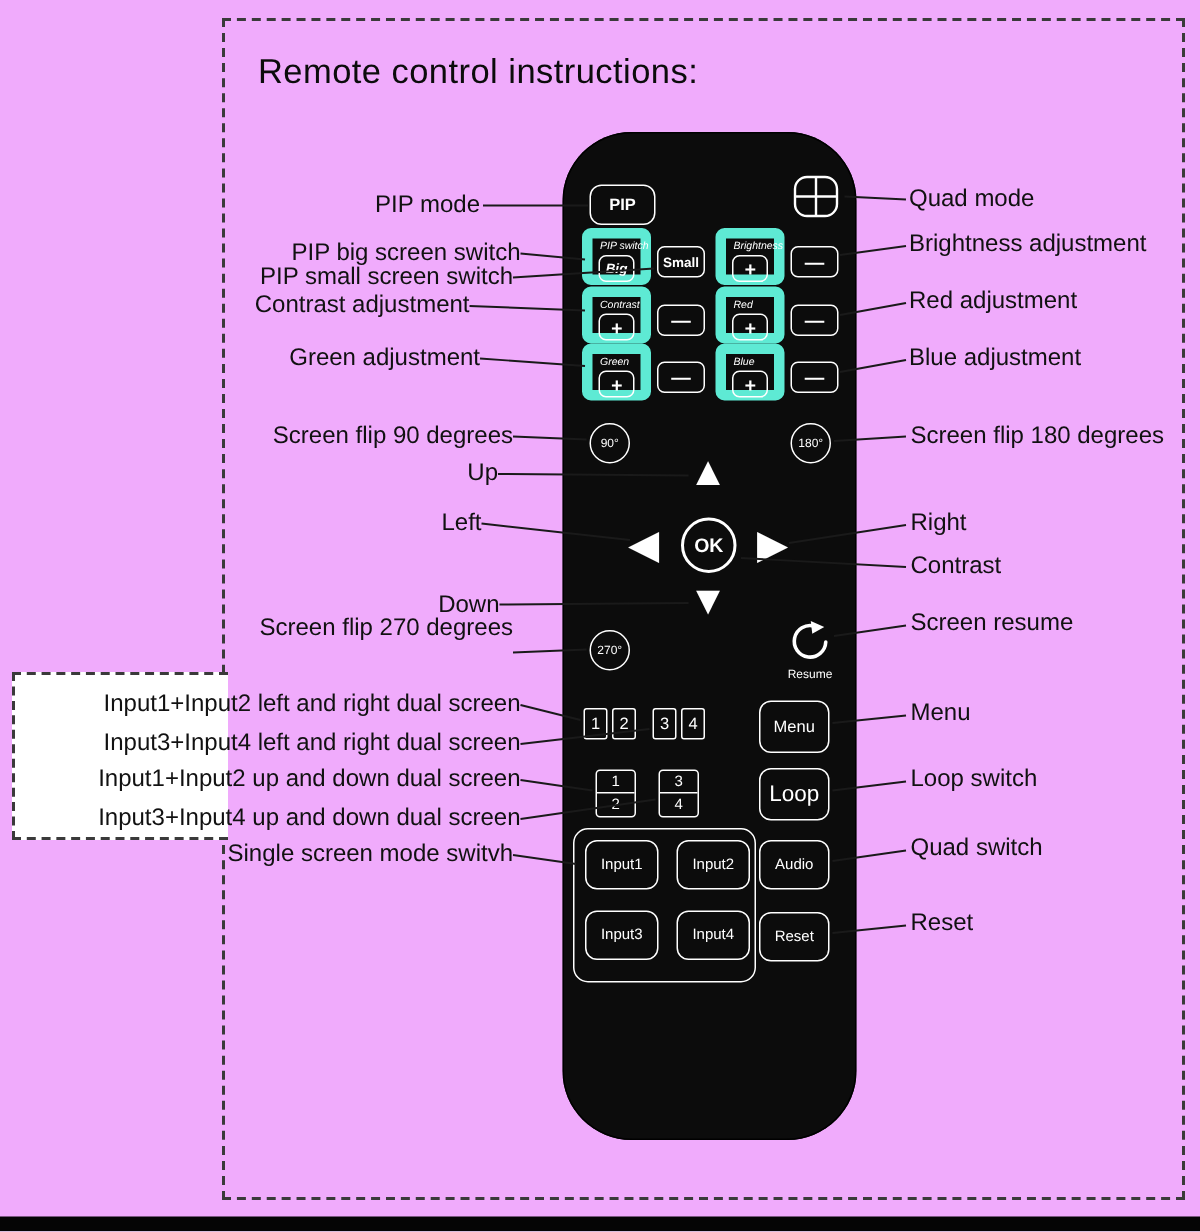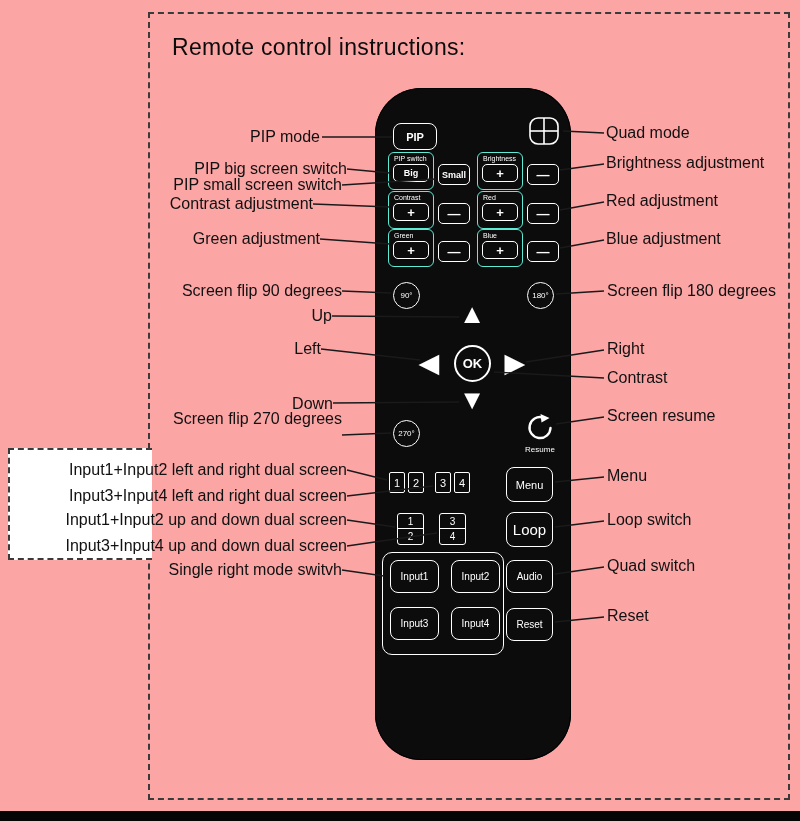--- a/index.html
+++ b/index.html
@@ -1,18 +1,18 @@
 <!DOCTYPE html>
 <html><head>
 <meta charset="utf-8">
 <style>
   html,body { margin:0; padding:0; background:#fff; }
   .page {
     position:relative; width:800px; height:821px; overflow:hidden;
-    font-family:"Liberation Sans", sans-serif; color:#111; background:#fca5a5;
+    font-family:"Liberation Sans", sans-serif; color:#111; background:#f0abfc;
   }
   .main-frame {
     position:absolute; left:148px; top:12px; width:642px; height:788px;
     border:2px dashed #3a3a3a; box-sizing:border-box;
   }
   .notch-frame {
     position:absolute; left:8px; top:448px; width:144px; height:112px;
     border:2px dashed #3a3a3a; border-right:none; background:#fff; box-sizing:border-box;
   }
   .title {
@@ -27,21 +27,21 @@
     position:absolute; left:375px; top:88px; width:196px; height:672px;
     background:#0c0c0c; border-radius:46px;
     box-shadow:0 0 0 1px #000 inset;
   }
   .remote * { box-sizing:border-box; }
   .btn {
     position:absolute; border:1.5px solid #fff; border-radius:8px; color:#fff;
     display:flex; align-items:center; justify-content:center; background:#0c0c0c;
   }
   .group {
-    position:absolute; border:1px solid #5eead4; border-radius:6px; padding:1px 4px;
+    position:absolute; border:7px solid #5eead4; border-radius:6px; padding:1px 4px;font-style:italic;
   }
   .group-label { font-size:7px; line-height:9px; color:#fff; padding-left:1px; white-space:nowrap; }
   .inner-btn {
     border:1px solid #fff; border-radius:5px; color:#fff; height:18px; margin-top:1px;
     display:flex; align-items:center; justify-content:center;
   }
   .solo {
     position:absolute; border:1px solid #fff; border-radius:5px; color:#fff;
     display:flex; align-items:center; justify-content:center;
   }
@@ -176,21 +176,21 @@
   <div class="label l" style="right:480px;top:229px;text-align:right;">Green adjustment</div>
   <div class="label l" style="right:458px;top:281px;">Screen flip 90 degrees</div>
   <div class="label l" style="right:468px;top:306px;">Up</div>
   <div class="label l" style="right:479px;top:339px;">Left</div>
   <div class="label l" style="right:467px;top:394px;">Down</div>
   <div class="label l" style="right:458px;top:409px;">Screen flip 270 degrees</div>
   <div class="label l" style="right:453px;top:460px;">Input1+Input2 left and right dual screen</div>
   <div class="label l" style="right:453px;top:486px;">Input3+Input4 left and right dual screen</div>
   <div class="label l" style="right:453px;top:510px;">Input1+Input2 up and down dual screen</div>
   <div class="label l" style="right:453px;top:536px;">Input3+Input4 up and down dual screen</div>
-  <div class="label l" style="right:458px;top:560px;">Single right mode switvh</div>
+  <div class="label l" style="right:458px;top:560px;">Single screen mode switvh</div>
 
   <div class="label r" style="left:606px;top:123px;">Quad mode</div>
   <div class="label r" style="left:606px;top:153px;">Brightness adjustment</div>
   <div class="label r" style="left:606px;top:191px;">Red adjustment</div>
   <div class="label r" style="left:606px;top:229px;">Blue adjustment</div>
   <div class="label r" style="left:607px;top:281px;">Screen flip 180 degrees</div>
   <div class="label r" style="left:607px;top:339px;">Right</div>
   <div class="label r" style="left:607px;top:368px;">Contrast</div>
   <div class="label r" style="left:607px;top:406px;">Screen resume</div>
   <div class="label r" style="left:607px;top:466px;">Menu</div>

